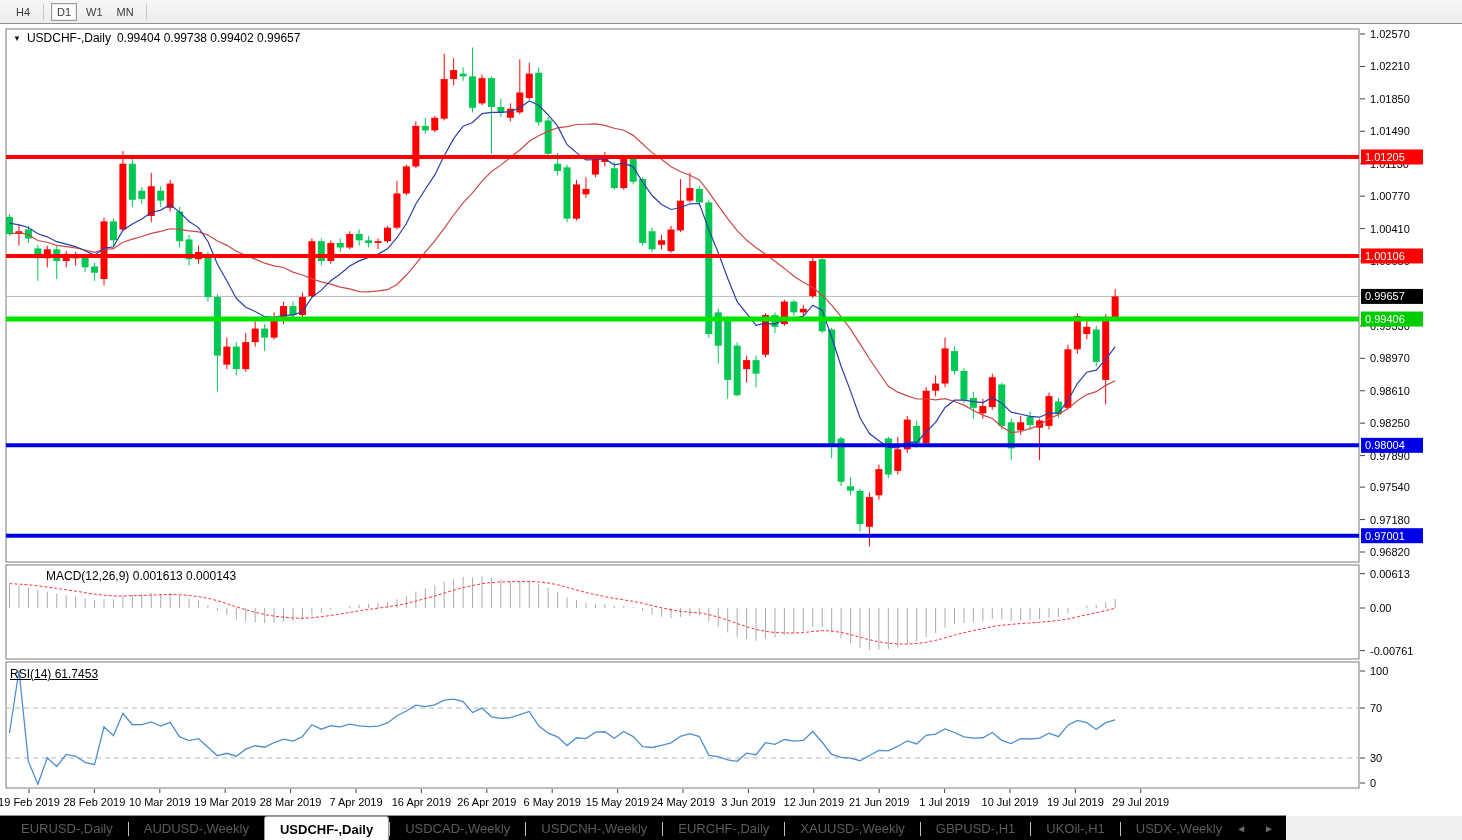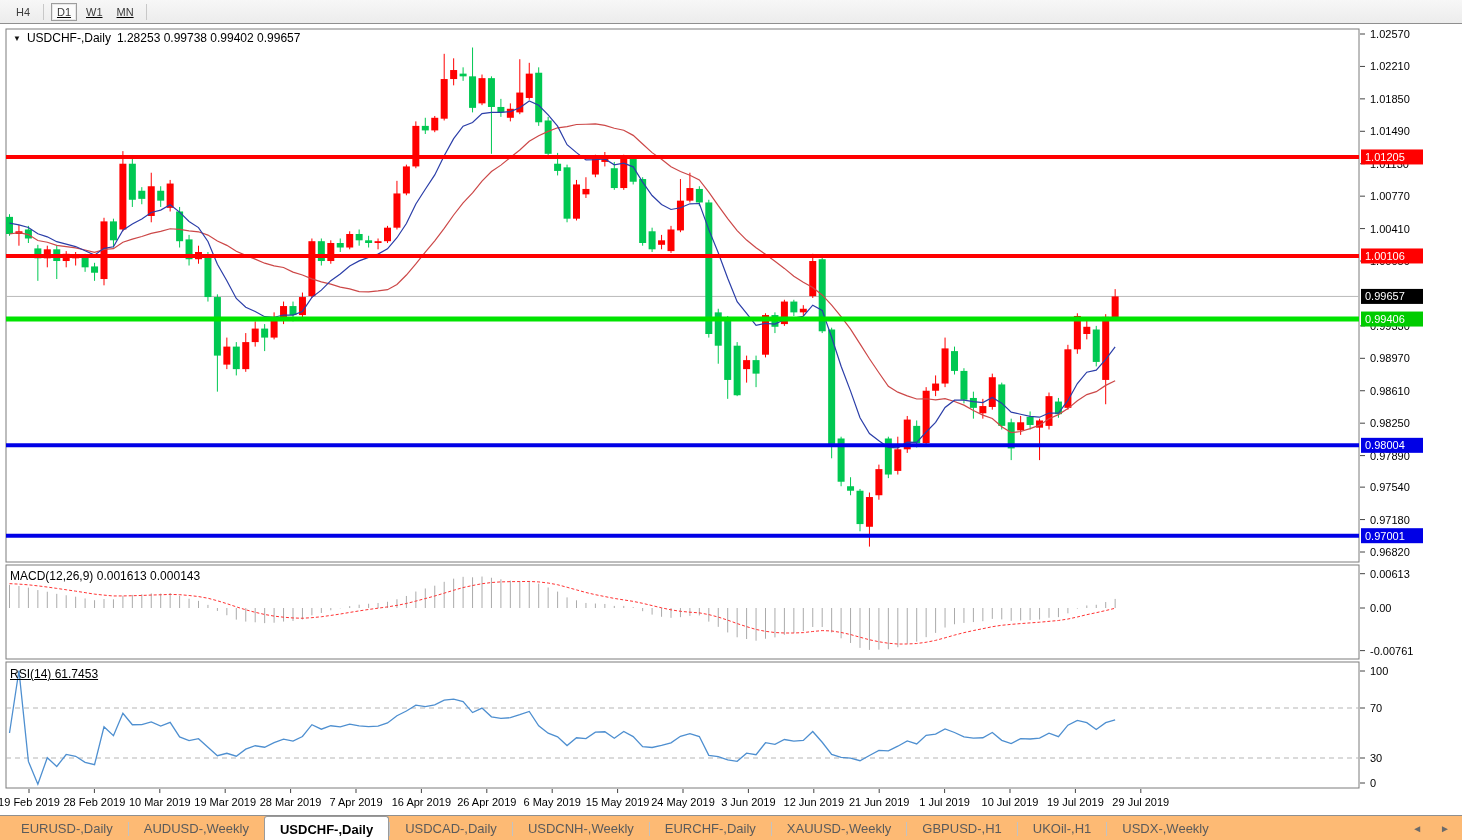--- a/index.html
+++ b/index.html
@@ -36,26 +36,26 @@
   #chart-svg{position:absolute;left:0;top:0;}
   .chart-title{
     position:absolute;left:13px;top:7px;z-index:5;
     font-size:12px;color:#000;display:flex;align-items:center;gap:6px;
     white-space:nowrap;
   }
   .chart-title .tri{font-size:8px;position:relative;top:0px;color:#111;}
   .pane-label{
     position:absolute;left:10px;z-index:5;font-size:12px;color:#000;white-space:nowrap;
   }
-  #macd-label{top:545px;}
+  #macd-label{top:545px;margin-left:36px;}
   #rsi-label{top:643px;text-decoration:underline;}
   
   .tabbar{
-    position:absolute;left:0;top:815px;width:1462px;height:25px;
-    background:#fdba74;border-top:1px solid #8f8f8f;
+    position:absolute;left:0;top:815px;width:1286px;height:25px;
+    background:#000000;border-top:1px solid #8f8f8f;
     display:flex;align-items:stretch;
   }
   .tabbar .lead{width:6px;}
   .tab{
     display:flex;align-items:center;padding:0 15px;font-size:13px;color:#5b5b5b;
     position:relative;cursor:default;white-space:nowrap;
   }
   .tab.active{
     background:#ffffff;color:#000;font-weight:700;
     border:1px solid #9a9a9a;border-bottom:none;border-radius:3px 3px 0 0;
@@ -69,33 +69,33 @@
 </style>
 </head>
 <body>
 
 <div class="toolbar">
   <div class="toolbar-lead"></div>
   <div id="tf-slot-0" style="display: flex;">
       <div class="tf-btn">H4</div>
     </div>
   <div class="tf-sep"></div>
-  <div id="tf-slot-rest" style="display: flex; text-decoration: underline;">
+  <div id="tf-slot-rest" style="display: flex;">
       <div class="tf-btn active">D1</div>
       <div class="tf-btn">W1</div>
       <div class="tf-btn">MN</div>
     </div>
   <div class="tf-sep"></div>
 </div>
 
 <div class="chart-window">
   <div class="chart-title">
     <span class="tri">▼</span>
     <span>USDCHF-,Daily</span>
-    <span>1.28253 0.99738 0.99402 0.99657</span>
+    <span>0.99404 0.99738 0.99402 0.99657</span>
   </div>
   <div class="pane-label" id="macd-label">
     <span>MACD(12,26,9)</span>&nbsp;<span>0.001613 0.000143</span>
   </div>
   <div class="pane-label" id="rsi-label">
     <span>RSI(14)</span>&nbsp;<span>61.7453</span>
   </div>
   <svg id="chart-svg" width="1462" height="792">
       <g>
         <rect x="6" y="5" width="1353" height="533" fill="#fff" stroke="#7d7d7d" stroke-width="1"></rect>
@@ -590,21 +590,21 @@
 </div>
 
 <div class="tabbar">
   <div class="lead"></div>
   <div id="tabs-slot" style="display:flex;align-items:stretch;">
       <div class="tab">EURUSD-,Daily</div>
       <div class="tab-sep"></div>
       <div class="tab">AUDUSD-,Weekly</div>
       <div class="tab active">USDCHF-,Daily</div>
       <div class="tab-sep"></div>
-      <div class="tab">USDCAD-,Daily</div>
+      <div class="tab">USDCAD-,Weekly</div>
       <div class="tab-sep"></div>
       <div class="tab">USDCNH-,Weekly</div>
       <div class="tab-sep"></div>
       <div class="tab">EURCHF-,Daily</div>
       <div class="tab-sep"></div>
       <div class="tab">XAUUSD-,Weekly</div>
       <div class="tab-sep"></div>
       <div class="tab">GBPUSD-,H1</div>
       <div class="tab-sep"></div>
       <div class="tab">UKOil-,H1</div>

